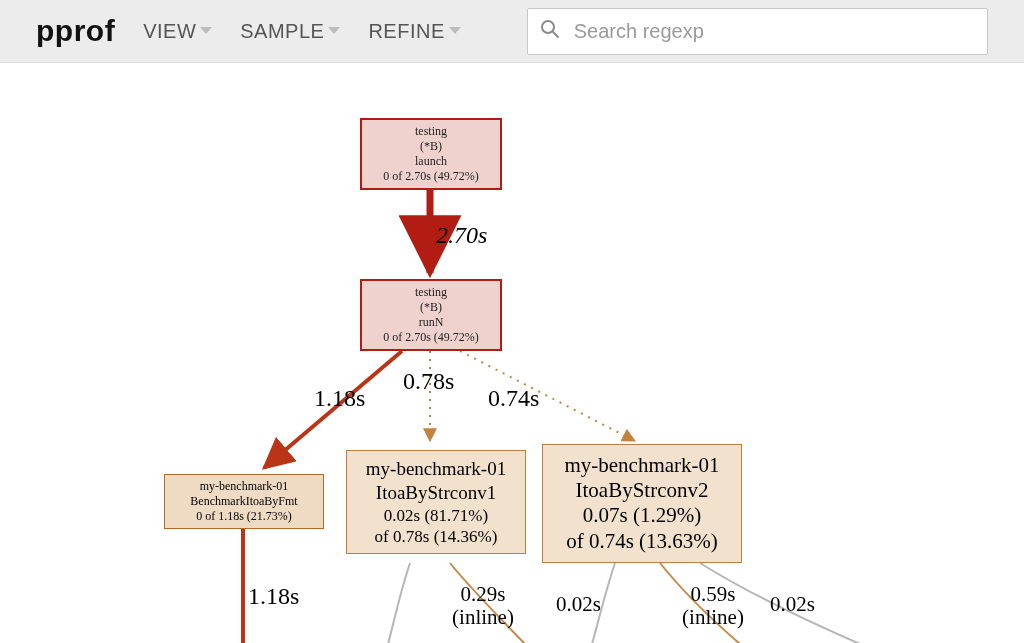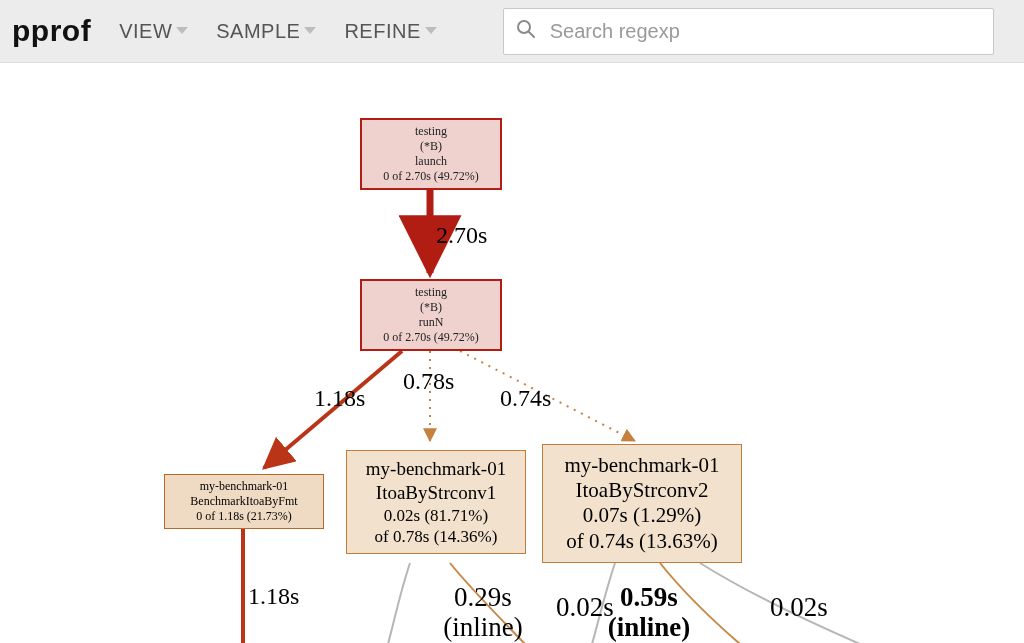--- a/index.html
+++ b/index.html
@@ -10,21 +10,21 @@
     font-family: "Helvetica Neue", Helvetica, Arial, sans-serif;
     background: #fff;
     overflow: hidden;
   }
   .toolbar {
     background: #ececec;
     border-bottom: 1px solid #ddd;
     height: 62px;
     display: flex;
     align-items: center;
-    padding: 0 12px;
+    padding: 0 36px;
     gap: 28px;
   }
   .brand {
     font-size: 30px;
     font-weight: 800;
     letter-spacing: 0.5px;
     color: #111;
   }
   .menu-item {
     font-size: 20px;
@@ -90,21 +90,21 @@
   .midtxt { font-size: 17px; line-height: 1.25; font-family: "Times New Roman", Times, serif; }
 
   .edge-label {
     position: absolute;
     font-family: "Times New Roman", Times, serif;
     font-size: 24px;
     color: #000;
     text-align: center;
     line-height: 1.1;
   }
-  .edge-label.small { font-size: 27px; }
+  .edge-label.small { font-size: 21px; }
 </style>
 </head>
 <body>
 
 <div class="toolbar">
   <div class="brand">pprof</div>
 
   <div class="menu-item">
     <span>VIEW</span>
     <span class="caret">
@@ -204,33 +204,33 @@
     <div class="midtxt">of 0.78s (14.36%)</div>
   </div>
 
   <div class="node tan2" style="left:542px; top:381px; width:200px; padding:8px 8px;">
     <div class="bigtxt">my-benchmark-01</div>
     <div class="bigtxt">ItoaByStrconv2</div>
     <div class="bigtxt">0.07s (1.29%)</div>
     <div class="bigtxt">of 0.74s (13.63%)</div>
   </div>
 
-  <div class="edge-label" style="left:436px; top:159px;">2.70s</div>
+  <div class="edge-label" style="left:436px; top:159px;font-style:italic;">2.70s</div>
 
   <div class="edge-label" style="left:314px; top:322px;">1.18s</div>
   <div class="edge-label" style="left:403px; top:305px;">0.78s</div>
-  <div class="edge-label" style="left:500px; top:322px;">0.74s</div>
+  <div class="edge-label" style="left:488px; top:322px;">0.74s</div>
 
   <div class="edge-label" style="left:248px; top:520px;">1.18s</div>
 
   <div class="edge-label small" style="left:438px; top:520px; width:90px;">
     <span>0.29s</span><br>
     <span>(inline)</span>
   </div>
   <div class="edge-label small" style="left:556px; top:530px;">0.02s</div>
 
-  <div class="edge-label small" style="left:604px; top:520px; width:90px;font-weight:bold;">
+  <div class="edge-label small" style="left:668px; top:520px; width:90px;">
     <span>0.59s</span><br>
     <span>(inline)</span>
   </div>
   <div class="edge-label small" style="left:770px; top:530px;">0.02s</div>
 
 </div>
 
 </body></html>

